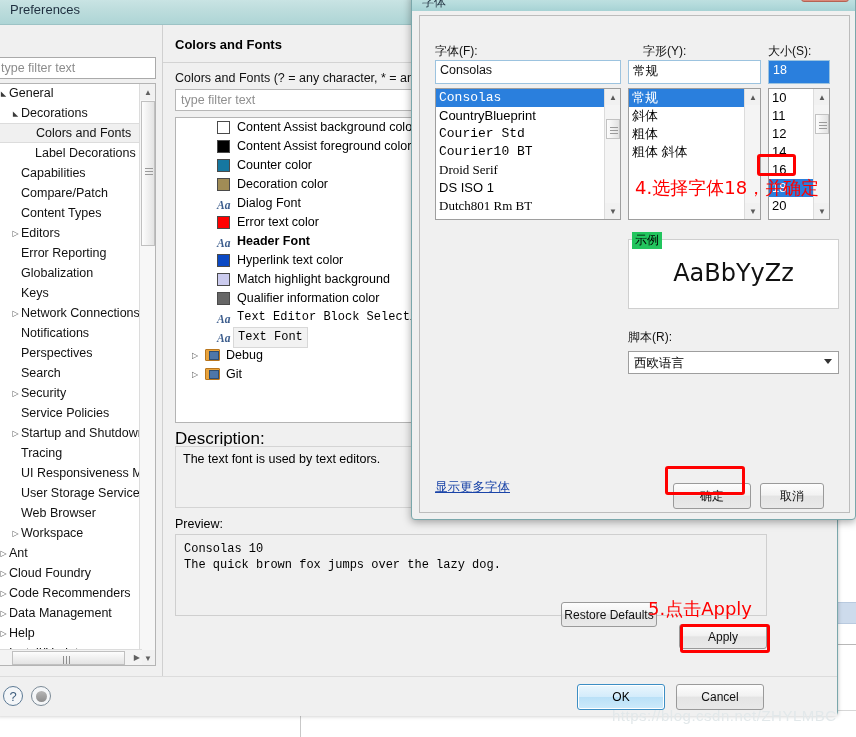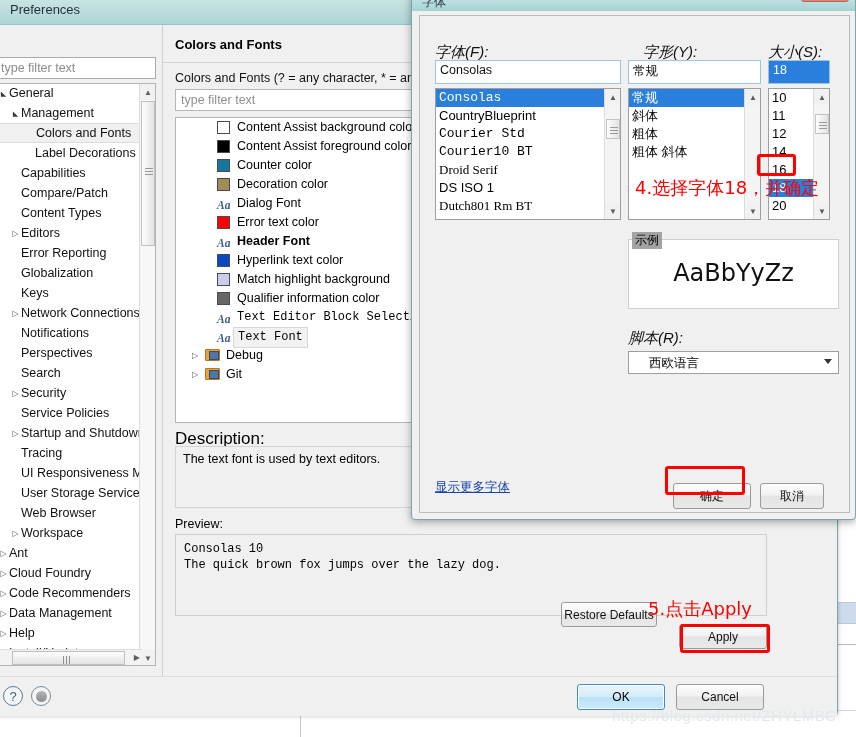--- a/index.html
+++ b/index.html
@@ -164,21 +164,21 @@
   .fd-title { position:absolute; left:10px; top:1px; font-size:12px; color:#1f2f3f; }
   .fd-close {
     position:absolute; right:6px; top:-7px; width:48px; height:16px;
     background: linear-gradient(180deg,#e8a79a,#d98878); border:1px solid #b56354; border-radius:3px;
   }
   .fd-inner {
     position:absolute; left:7px; top:22px; width:431px; height:498px;
     background:#f0f0f0; border:1px solid #bcbcbc;
   }
 
-  .fd-lbl { position:absolute; font-size:15px; color:#111;font-style:italic; }
+  .fd-lbl { position:absolute; font-size:12px; color:#111; }
   .fd-input {
     position:absolute; background:#fff; border:1px solid #9cc3df; font-size:12.5px;
     padding:2px 4px; color:#111;
   }
   .fd-list {
     position:absolute; background:#fff; border:1px solid #9e9e9e; overflow:hidden;
   }
   .fd-list .it { height:18px; line-height:18px; padding-left:3px; font-size:13px; white-space:nowrap; }
   .fd-list .it.sel { background:#2a7fdd; color:#fff; }
   .fd-sb {
@@ -186,28 +186,28 @@
   }
   .fd-sb .up, .fd-sb .dn { position:absolute; left:0; width:16px; height:16px; display:flex; align-items:center; justify-content:center; color:#5a5a5a; font-size:8px; background:#f1f1f1; }
   .fd-sb .up { top:0; } .fd-sb .dn { bottom:0; }
   .fd-sb .thumb { position:absolute; left:1px; width:14px; background: linear-gradient(90deg,#fdfdfd,#e2e2e2); border:1px solid #c2c2c2; }
   .fd-sb .grip { position:absolute; left:3px; width:8px; height:7px; background: repeating-linear-gradient(180deg,#9a9a9a 0 1px,transparent 1px 3px); }
 
   .fd-sample-gb {
     position:absolute; left:208px; top:223px; width:211px; height:70px;
     border:1px solid #cfcfcf; background:#fff;
   }
-  .fd-sample-legend { position:absolute; left:212px; top:216px; background:#a3a3a3; padding:0 3px; font-size:12px; }
+  .fd-sample-legend { position:absolute; left:212px; top:216px; background:#22c55e; padding:0 3px; font-size:12px; }
   .fd-sample-text {
     position:absolute; left:208px; top:243px; width:211px; text-align:center;
     font-size:24px; font-family:"DejaVu Sans", sans-serif; color:#111;
   }
   .fd-combo {
     position:absolute; left:208px; top:335px; width:211px; height:23px;
-    background:#fff; border:1px solid #9e9e9e; font-size:12.5px; padding:3px 20px;
+    background:#fff; border:1px solid #9e9e9e; font-size:12.5px; padding:3px 5px;
   }
   .fd-combo .arw { position:absolute; right:6px; top:7px; width:0;height:0;
     border-left:4px solid transparent; border-right:4px solid transparent; border-top:5px solid #333; }
   .fd-link { position:absolute; left:15px; top:463px; font-size:12.5px; color:#1a44a8; text-decoration:underline; }
 
   .fd-ok { position:absolute; left:253px; top:467px; width:78px; height:26px; }
   .fd-cancel { position:absolute; left:340px; top:467px; width:64px; height:26px; }
 
   
   .redbox { position:absolute; border:3px solid #ff0000; border-radius:3px; pointer-events:none; }
@@ -235,21 +235,21 @@
       <div class="prefs-title">Preferences</div>
     </div>
 
     <div class="prefs-body">
 
       <div class="filter-box">type filter text</div>
 
       <div class="tree-box">
         <div class="tree-list" id="tree-list" style="top: -1px;">
             <div class="tnode ind0"><span class="arrow open" style="font-size: 7px; transform: scaleX(-1); display: inline-block;">◢</span><span>General</span></div>
-            <div class="tnode ind1"><span class="arrow open" style="font-size: 7px; transform: scaleX(-1); display: inline-block;">◢</span><span>Management</span></div>
+            <div class="tnode ind1"><span class="arrow open" style="font-size: 7px; transform: scaleX(-1); display: inline-block;">◢</span><span>Decorations</span></div>
             <div class="tnode ind2 sel-lbl"><span class="arrow"></span><span>Colors and Fonts</span></div>
             <div class="tnode ind2"><span class="arrow"></span><span>Label Decorations</span></div>
             <div class="tnode ind1"><span class="arrow"></span><span>Capabilities</span></div>
             <div class="tnode ind1"><span class="arrow"></span><span>Compare/Patch</span></div>
             <div class="tnode ind1"><span class="arrow"></span><span>Content Types</span></div>
             <div class="tnode ind1"><span class="arrow">▷</span><span>Editors</span></div>
             <div class="tnode ind1"><span class="arrow"></span><span>Error Reporting</span></div>
             <div class="tnode ind1"><span class="arrow"></span><span>Globalization</span></div>
             <div class="tnode ind1"><span class="arrow"></span><span>Keys</span></div>
             <div class="tnode ind1"><span class="arrow">▷</span><span>Network Connections</span></div>

